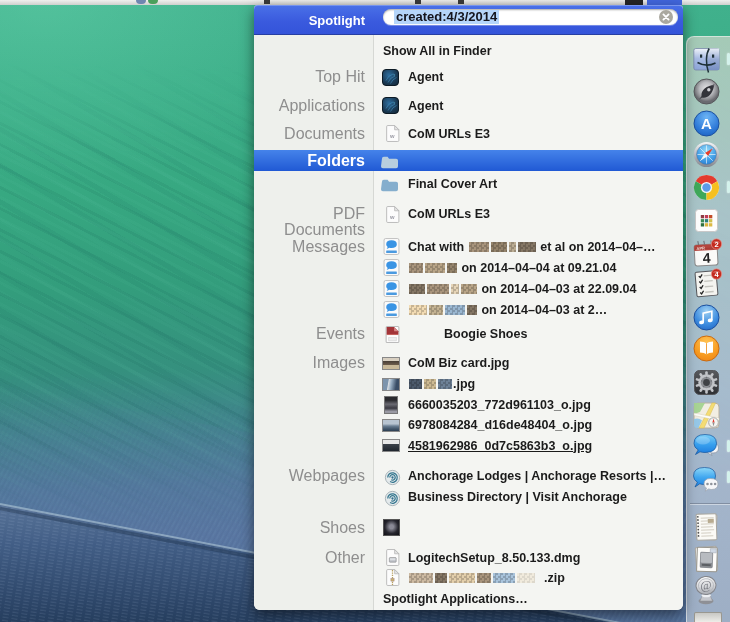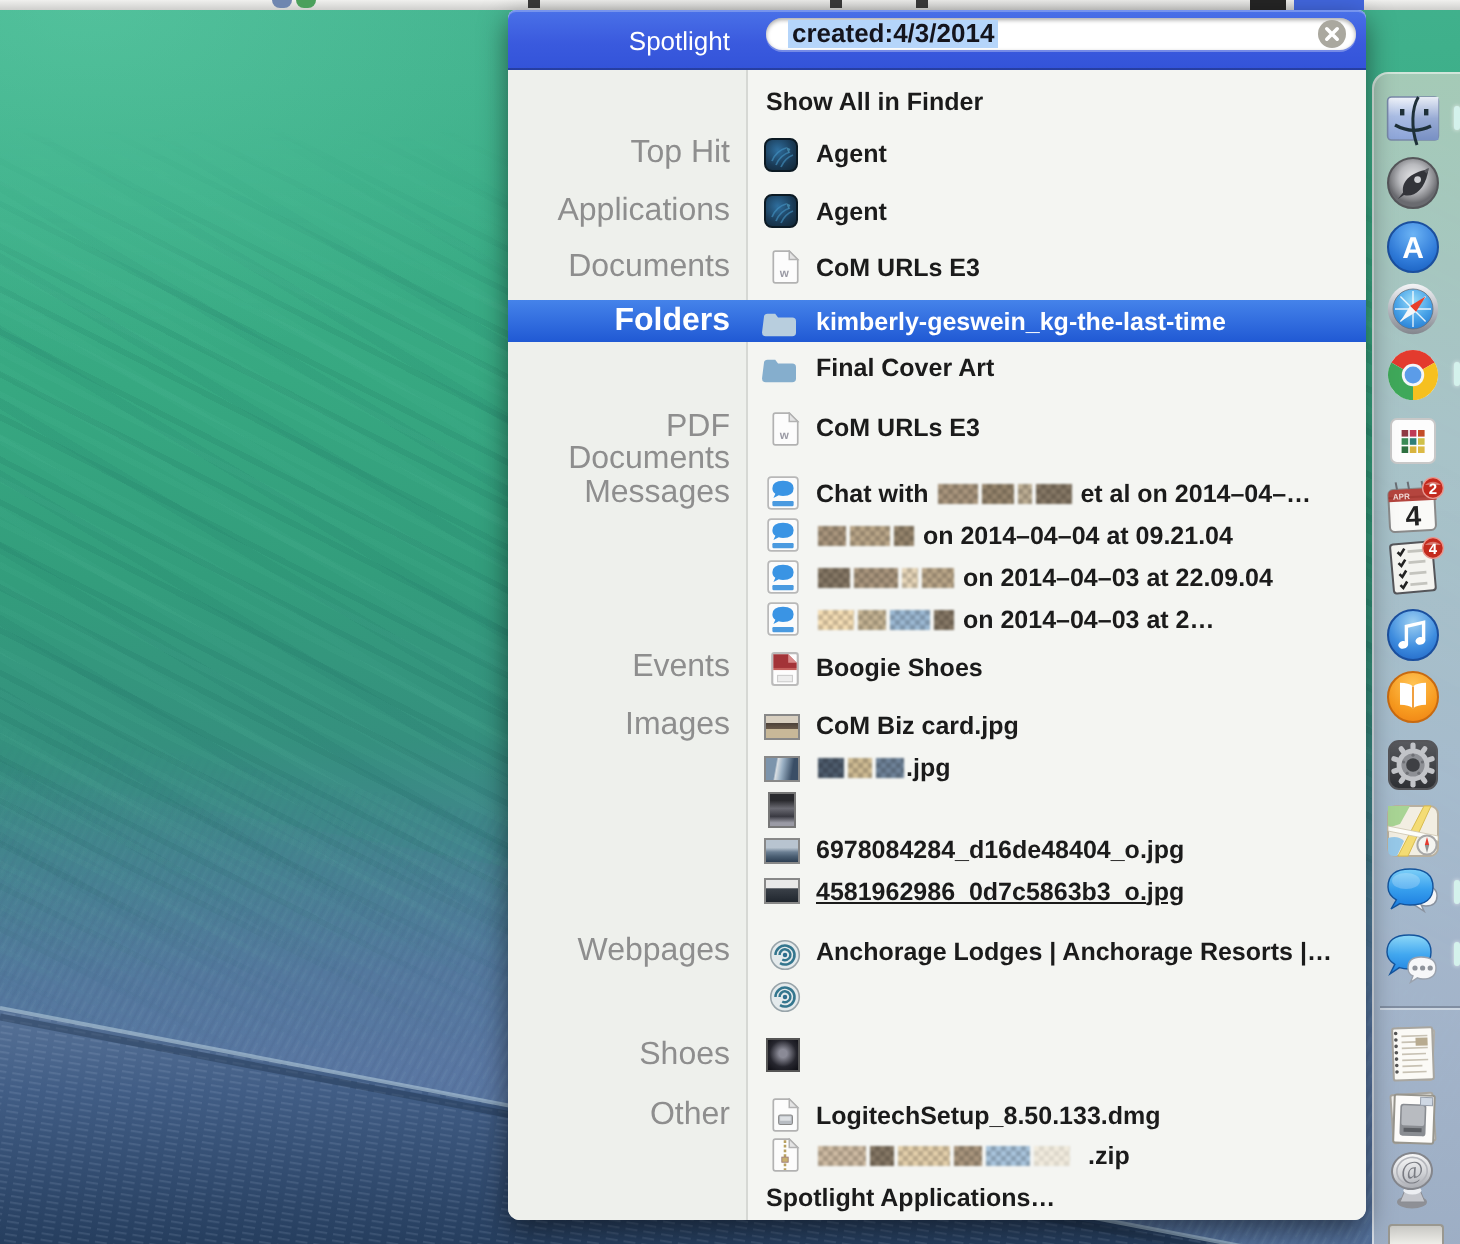--- a/index.html
+++ b/index.html
@@ -22,21 +22,21 @@
 #dock{left:686px;top:36px;width:44px;height:586px;
 background:linear-gradient(to bottom,rgba(173,204,186,.92) 0%,rgba(178,198,206,.92) 30%,rgba(174,191,210,.93) 60%,rgba(163,179,200,.93) 100%);
 border-top-left-radius:8px;border-left:1px solid rgba(255,255,255,.6);box-shadow:inset 0 1px 0 rgba(255,255,255,.5);}
 .dicon{position:absolute;left:6px;width:27px;height:27px;}
 .ind{position:absolute;left:40px;width:2.5px;height:12px;border-radius:2px;background:#d4f2ec;box-shadow:0 0 2px rgba(255,255,255,.8);}
 
 #panel{left:254px;top:5px;width:429px;height:605px;border-radius:4px 4px 6px 6px;
 box-shadow:0 5px 14px rgba(0,0,0,.5);background:#f4f5f2;}
 #phead{position:absolute;left:0;top:0;width:429px;height:30px;border-radius:4px 4px 0 0;
 background:linear-gradient(#4a71e8,#3a5ade 55%,#3353d9);box-shadow:inset 0 1px 0 rgba(255,255,255,.25), inset 0 -1px 0 rgba(0,0,0,.25);}
-#ptitle{position:absolute;right:318px;top:8px;width:100px;text-align:right;color:#fff;font-weight:normal;font-size:13px;}
+#ptitle{position:absolute;right:318px;top:8px;width:100px;text-align:right;color:#fff;font-weight:bold;font-size:13px;}
 #pfield{position:absolute;left:129px;top:4px;width:295px;height:16px;background:#fff;border-radius:9px;
 box-shadow:inset 0 1px 2px rgba(0,0,0,.35), 0 1px 0 rgba(255,255,255,.3);}
 #ftext{position:absolute;left:11px;top:1px;height:14px;line-height:14px;font-size:13px;font-weight:bold;color:#14141c;background:#b5d5fa;padding:0 2px;}
 #fclear{position:absolute;right:5px;top:1px;width:14px;height:14px;border-radius:7px;background:#aaa89f;}
 #pbody{position:absolute;left:0;top:30px;width:429px;height:575px;border-radius:0 0 6px 6px;overflow:hidden;
 background:linear-gradient(to right,#eef0ec 0,#eef0ec 119px,#d6d8d4 119px,#d6d8d4 120px,#f4f5f2 120px);}
 .lab{position:absolute;right:318px;width:100px;text-align:right;color:#8e8e8e;font-size:16px;height:16px;line-height:16px;}
 .row{position:absolute;left:154px;height:18px;line-height:18px;font-size:12.5px;font-weight:bold;color:#1b1b1b;white-space:nowrap;}
 .ric{position:absolute;left:128px;width:17px;height:17px;}
 #selrow{position:absolute;left:0;width:429px;height:21px;background:linear-gradient(#4583ea,#2059d4);}
@@ -443,21 +443,20 @@
     <div class="row" style="top:61.5px;">Agent</div>
     <svg class="ric" style="top:90px;left:130px;" width="13" height="16" viewBox="0 0 13 16">
         <path d="M1,1.5 q0,-1 1,-1 L8.5,0.5 L12.5,4.5 L12.5,14.5 q0,1 -1,1 L2,15.5 q-1,0 -1,-1 Z" fill="#fcfcfc" stroke="#b2b2b2" stroke-width="0.8"></path>
         <path d="M8.5,0.5 L8.5,4.5 L12.5,4.5 Z" fill="#e4e4e4" stroke="#b2b2b2" stroke-width="0.7"></path>
         <text x="6.2" y="12.5" text-anchor="middle" font-family="Liberation Sans" font-size="5.5" font-weight="bold" fill="#9a9aa4">w</text>
       </svg>
     <div class="row" style="top:89.5px;">CoM URLs E3</div>
     <svg class="ric" style="top:118.7px;left:127px;" width="18" height="14" viewBox="0 0 18 14">
         <path d="M1,3 q0,-2 2,-2 l4,0 l1.5,2 l7.5,0 q2,0 2,2 l0,6 q0,2 -2,2 l-14,0 q-2,0 -2,-2 Z" fill="#b8cede"></path>
       </svg>
-    <div class="row" style="top:116.5px;color:#fff;">kimberly-geswein_kg-the-last-time</div>
     <svg class="ric" style="top:142.3px;left:127px;" width="18" height="14" viewBox="0 0 18 14">
         <path d="M1,3 q0,-2 2,-2 l4,0 l1.5,2 l7.5,0 q2,0 2,2 l0,6 q0,2 -2,2 l-14,0 q-2,0 -2,-2 Z" fill="#85aecd"></path>
       </svg>
     <div class="row" style="top:140.3px;">Final Cover Art</div>
     <svg class="ric" style="top:170.5px;left:130px;" width="13" height="16" viewBox="0 0 13 16">
         <path d="M1,1.5 q0,-1 1,-1 L8.5,0.5 L12.5,4.5 L12.5,14.5 q0,1 -1,1 L2,15.5 q-1,0 -1,-1 Z" fill="#fcfcfc" stroke="#b2b2b2" stroke-width="0.8"></path>
         <path d="M8.5,0.5 L8.5,4.5 L12.5,4.5 Z" fill="#e4e4e4" stroke="#b2b2b2" stroke-width="0.7"></path>
         <text x="6.2" y="12.5" text-anchor="middle" font-family="Liberation Sans" font-size="5.5" font-weight="bold" fill="#9a9aa4">w</text>
       </svg>
     <div class="row" style="top:170px;">CoM URLs E3</div>
@@ -487,43 +486,45 @@
       </svg>
     <div class="row" style="top:265.5px;"><span class="blk" style="width:18px;background:repeating-conic-gradient(#c7b493 0% 25%, #f2dbb3 0% 50%) 0 0/4px 4px;"></span><span class="blk" style="width:14px;background:repeating-conic-gradient(#a09278 0% 25%, #c3b292 0% 50%) 0 0/4px 4px;"></span><span class="blk" style="width:20px;background:repeating-conic-gradient(#7f96ac 0% 25%, #9ab7d1 0% 50%) 0 0/4px 4px;"></span><span class="blk" style="width:10px;background:repeating-conic-gradient(#6d6152 0% 25%, #847664 0% 50%) 0 0/4px 4px;"></span> on 2014–04–03 at 2…</div>
 
     <svg class="ric" style="top:290.5px;left:130px;" width="13" height="16" viewBox="0 0 13 16">
         <rect x="0.5" y="0.5" width="12" height="15" rx="1" fill="#fdfdfd" stroke="#bbb"></rect>
         <path d="M1,1 h7 l4,4 v2.5 h-11 Z" fill="#a33438"></path>
         <path d="M8,1 l4,4 h-4 Z" fill="#d88888"></path>
         <rect x="1" y="7.5" width="11" height="1" fill="#c4605c"></rect>
         <rect x="3" y="11" width="7" height="3" fill="#eee" stroke="#ccc" stroke-width=".5"></rect>
       </svg>
-    <div class="row" style="top:289.5px;">Boogie Shoes</div>
+    <div class="row" style="top:289.5px;margin-left:36px;">Boogie Shoes</div>
 
     <div class="ric thumb" style="top:321.5px;background:linear-gradient(#d8cfc0 30%,#4a4038 30%,#6a5a4a 60%,#c8b898 60%);"></div>
     <div class="row" style="top:319px;">CoM Biz card.jpg</div>
     <div class="ric thumb" style="top:342.5px;background:linear-gradient(100deg,#7c94ac 30%,#d8dde2 35%,#9ab0c4 50%,#3a4e66 80%);"></div>
     <div class="row" style="top:340px;"><span class="blk" style="width:13px;background:repeating-conic-gradient(#3f4a58 0% 25%, #4c5a6b 0% 50%) 0 0/4px 4px;"></span><span class="blk" style="width:12px;background:repeating-conic-gradient(#a89878 0% 25%, #cdba92 0% 50%) 0 0/4px 4px;"></span><span class="blk" style="width:14px;background:repeating-conic-gradient(#5a6a7c 0% 25%, #6d8197 0% 50%) 0 0/4px 4px;"></span>.jpg</div>
     <div class="ric" style="top:360.5px;left:130px;width:12px;height:16px;border:1px solid #777;background:linear-gradient(#2a2a2e 20%,#6a6a72 45%,#3a3a42 70%,#9a9aa4 90%);"></div>
+    <div class="row" style="top:360.5px;">6660035203_772d961103_o.jpg</div>
     <div class="ric thumb" style="top:383.5px;background:linear-gradient(#b8c4d0 35%,#6a7e92 55%,#4a5e72 75%,#2c3e52 100%);"></div>
     <div class="row" style="top:381px;">6978084284_d16de48404_o.jpg</div>
     <div class="ric thumb" style="top:404px;background:linear-gradient(#e8e8e8 35%,#3a4048 40%,#20262e 100%);"></div>
     <div class="row" style="top:401.5px;text-decoration:underline;">4581962986_0d7c5863b3_o.jpg</div>
 
     <svg class="ric" style="top:433.5px;left:130px;" width="14" height="15" viewBox="0 0 14 15">
         <circle cx="7" cy="7.5" r="6.3" fill="#e4eaec" stroke="#98a4aa" stroke-width=".7"></circle>
         <path d="M7,7.5 m-4.2,0 a4.2,4.2 0 1 1 2,3.6 M7,7.5 m-2.4,0 a2.4,2.4 0 1 1 1.2,2" stroke="#34768e" stroke-width="1.1" fill="none"></path>
         <circle cx="7" cy="7.5" r="1" fill="#2e6e8e"></circle>
       </svg>
     <div class="row" style="top:432px;">Anchorage Lodges | Anchorage Resorts |…</div>
     <svg class="ric" style="top:454.5px;left:130px;" width="14" height="15" viewBox="0 0 14 15">
         <circle cx="7" cy="7.5" r="6.3" fill="#e4eaec" stroke="#98a4aa" stroke-width=".7"></circle>
         <path d="M7,7.5 m-4.2,0 a4.2,4.2 0 1 1 2,3.6 M7,7.5 m-2.4,0 a2.4,2.4 0 1 1 1.2,2" stroke="#34768e" stroke-width="1.1" fill="none"></path>
         <circle cx="7" cy="7.5" r="1" fill="#2e6e8e"></circle>
       </svg>
+    <div class="row" style="top:453px;">Business Directory | Visit Anchorage</div>
 
     <div class="ric" style="top:484px;left:129px;width:15px;height:15px;border:1px solid #555;background:radial-gradient(circle at 50% 45%,#8a8a96 0 18%,#26262e 60%,#0e0e14 100%);"></div>
 
     <svg class="ric" style="top:514px;left:130px;" width="13" height="16" viewBox="0 0 13 16">
         <path d="M1,1.5 q0,-1 1,-1 L8.5,0.5 L12.5,4.5 L12.5,14.5 q0,1 -1,1 L2,15.5 q-1,0 -1,-1 Z" fill="#fcfcfc" stroke="#b2b2b2" stroke-width="0.8"></path>
         <path d="M8.5,0.5 L8.5,4.5 L12.5,4.5 Z" fill="#e4e4e4" stroke="#b2b2b2" stroke-width="0.7"></path>
         <rect x="3.5" y="8" width="6.5" height="4.5" rx="0.8" fill="#b8bcc2" stroke="#888" stroke-width="0.5"></rect>
         <rect x="4.2" y="8.7" width="5" height="2" fill="#dde0e4"></rect>
       </svg>
     <div class="row" style="top:513.5px;">LogitechSetup_8.50.133.dmg</div>

